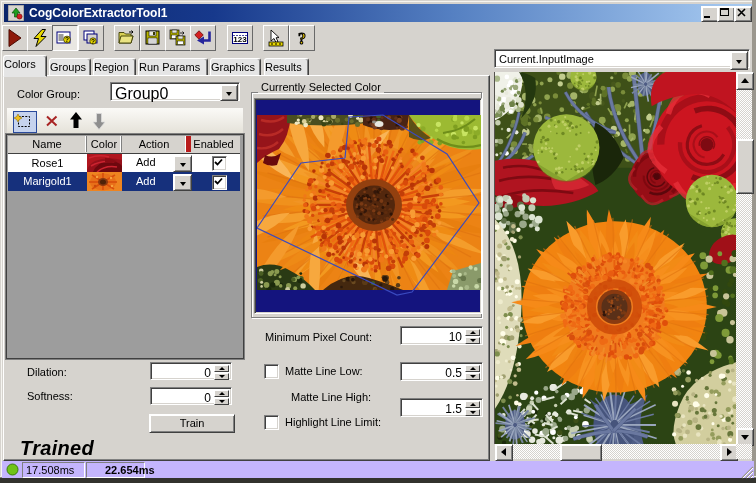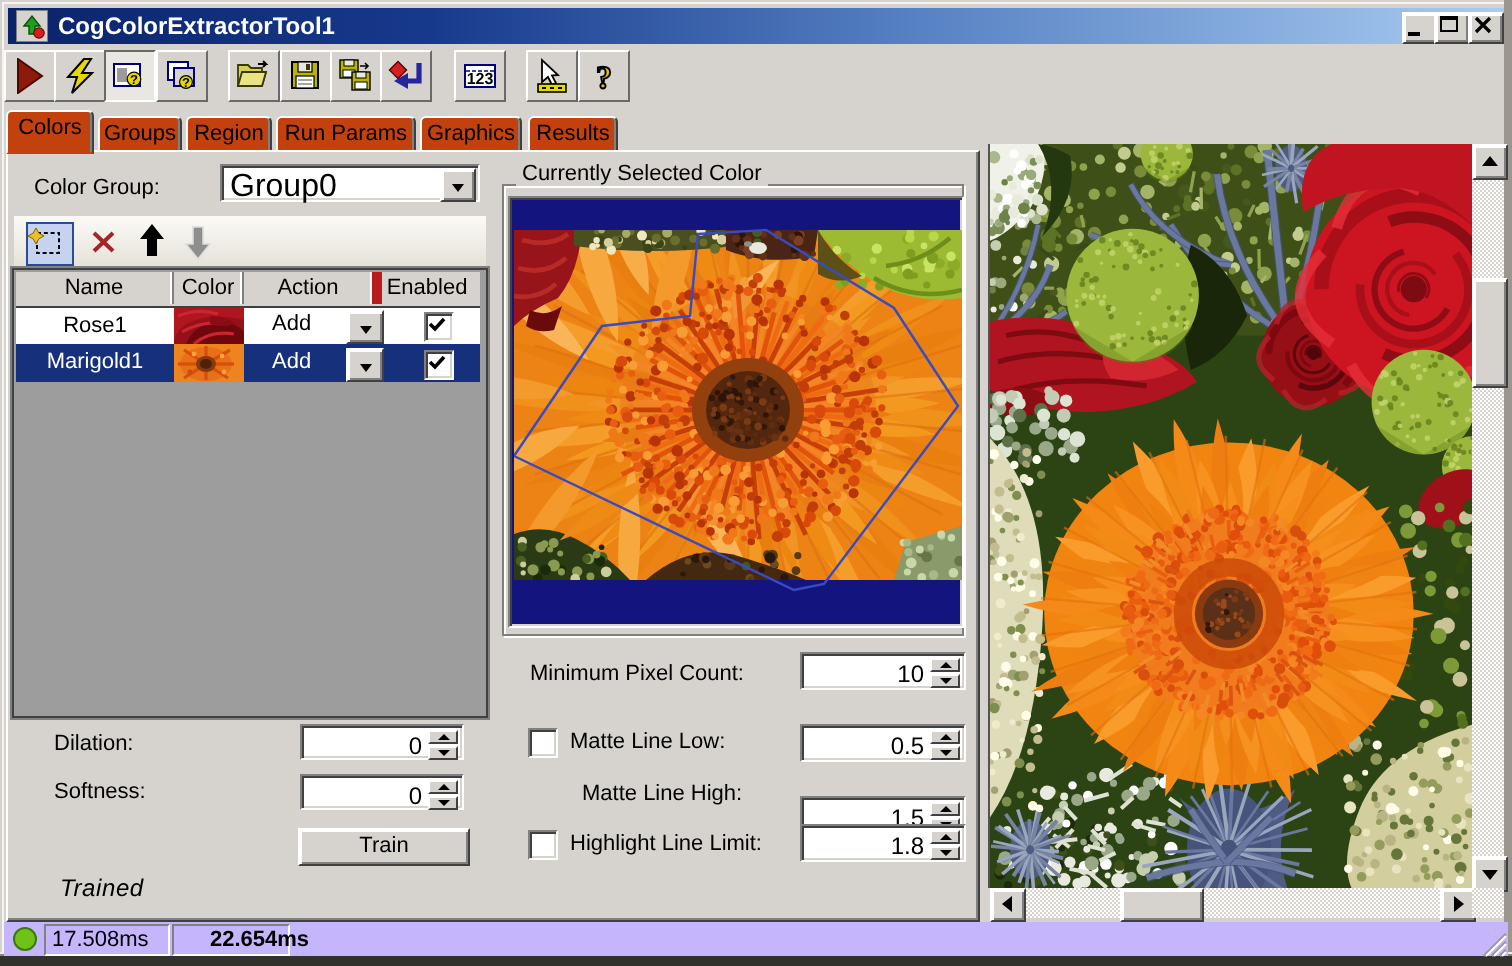--- a/index.html
+++ b/index.html
@@ -12,21 +12,21 @@
 
 #title{left:4px;top:4px;width:748px;height:18px;background:linear-gradient(90deg,#0A246A 0%,#17398C 28%,#5580C2 60%,#A9CCF2 100%);}
 #title .txt{position:absolute;left:25px;top:2px;color:#fff;font-weight:bold;font-size:12px;letter-spacing:0px;}
 .capbtn{position:absolute;top:2px;width:16px;height:14px;background:#D6D3CE;border:1px solid;border-color:#FFFFFF #404040 #404040 #FFFFFF;box-shadow:inset 1px 1px 0 #fff,inset -1px -1px 0 #808080;}
 
 .tbtn{position:absolute;top:25px;width:24px;height:24px;background:#D6D3CE;border:1px solid;border-color:#FFFFFF #696969 #696969 #FFFFFF;}
 .tbtn.pressed{border-color:#696969 #FFFFFF #FFFFFF #696969;background:#E9E7E2;}
 .check{background-color:#fff;background-image:linear-gradient(45deg,#D6D3CE 25%,transparent 25%,transparent 75%,#D6D3CE 75%),linear-gradient(45deg,#D6D3CE 25%,transparent 25%,transparent 75%,#D6D3CE 75%);background-size:2px 2px;background-position:0 0,1px 1px;}
 .tbtn svg{position:absolute;left:3px;top:3px;}
 
-.tab{position:absolute;top:58px;height:17px;background:#c2410c;border:1px solid;border-color:#FFFFFF #404040 transparent #FFFFFF;border-top-left-radius:3px;border-top-right-radius:3px;box-shadow:inset -1px 0 0 #808080;text-align:center;line-height:17px;}
+.tab{position:absolute;top:58px;height:17px;background:#e5e5e5;border:1px solid;border-color:#FFFFFF #404040 transparent #FFFFFF;border-top-left-radius:3px;border-top-right-radius:3px;box-shadow:inset -1px 0 0 #808080;line-height:17px;}
 .tab.sel{top:55px;height:20px;z-index:5;}
 #page{left:3px;top:75px;width:485px;height:384px;background:#D6D3CE;border:1px solid;border-color:#FFFFFF #404040 #404040 #fff;box-shadow:inset -1px -1px 0 #808080;}
 
 .edit{background:#fff;border:1px solid;border-color:#808080 #FFFFFF #FFFFFF #808080;box-shadow:inset 1px 1px 0 #404040,inset -1px -1px 0 #D6D3CE;}
 .num{position:absolute;background:#fff;border:1px solid;border-color:#808080 #FFFFFF #FFFFFF #808080;box-shadow:inset 1px 1px 0 #404040,inset -1px -1px 0 #D6D3CE;}
 .num .val{position:absolute;right:20px;top:3px;font-size:12px;}
 .spin{position:absolute;right:2px;top:2px;width:15px;}
 .spin .u,.spin .d{position:relative;width:15px;height:7px;background:#D6D3CE;border:1px solid;border-color:#FFFFFF #404040 #404040 #FFFFFF;box-sizing:border-box;margin-bottom:1px;}
 .tri-u{position:absolute;left:4px;top:1px;width:0;height:0;border-left:3px solid transparent;border-right:3px solid transparent;border-bottom:3px solid #000;}
 .tri-d{position:absolute;left:4px;top:1px;width:0;height:0;border-left:3px solid transparent;border-right:3px solid transparent;border-top:3px solid #000;}
@@ -250,21 +250,21 @@
     <div class="spin">
         <div class="u">
           <div class="tri-u"></div>
         </div>
         <div class="d">
           <div class="tri-d"></div>
         </div>
       </div>
     </div>
   <div class="abs btn" style="left:149px;top:414px;width:84px;height:17px;text-align:center;line-height:16px;">Train</div>
-  <div class="lbl" style="left:20px;top:437px;font-style:italic;font-size:12px;font-weight:normal;letter-spacing:0.3px;margin-left:10px;">Trained</div>
+  <div class="lbl" style="left:20px;top:437px;font-style:italic;font-size:20px;font-weight:bold;letter-spacing:0.3px;">Trained</div>
 
   <div class="abs" style="left:251px;top:92px;width:229px;height:224px;border:1px solid #808080;box-shadow:inset 1px 1px 0 #fff, 1px 1px 0 #fff;"></div>
   <div class="lbl" style="left:258px;top:81px;background:#D6D3CE;padding:0 3px;">Currently Selected Color</div>
   <div class="abs sk2" style="left:254px;top:98px;width:226px;height:214px;background:#14147E;">
 
     <svg class="abs" style="left:2px;top:16px;" width="224" height="175" viewBox="0 0 224 175" preserveAspectRatio="none">
 <rect width="224" height="175" fill="#EC8314"></rect>
 <path d="M157.0,91.8 Q194.7,103.0 241.9,95.6 Q195.7,84.1 157.0,91.8 Z" fill="#F0911C"></path>
 <path d="M155.7,99.4 Q189.7,116.8 236.8,119.2 Q194.6,99.9 155.7,99.4 Z" fill="#E87F0F"></path>
 <path d="M153.0,106.0 Q182.9,129.0 228.7,139.5 Q191.2,113.2 153.0,106.0 Z" fill="#F49D2B"></path>
@@ -1198,32 +1198,25 @@
         <div class="u">
           <div class="tri-u"></div>
         </div>
         <div class="d">
           <div class="tri-d"></div>
         </div>
       </div>
     </div>
   <div class="cb" style="left:264px;top:415px;"></div>
   <div class="lbl" style="left:285px;top:416px;">Highlight Line Limit:</div>
-  <div class="num" style="left:400px;top:412px;width:81px;height:17px;">
-      <div class="val">1.8</div>
-    <div class="spin">
-        <div class="u">
-          <div class="tri-u"></div>
-        </div>
-        <div class="d">
-          <div class="tri-d"></div>
-        </div>
-      </div>
-    </div>
 
+  <div class="abs edit" style="left:494px;top:49px;width:254px;height:17px;">
+    <div class="abs" style="left:4px;top:3px;">Current.InputImage</div>
+    <div class="ddbtn" style="right:1px;top:1px;width:16px;height:17px;"></div>
+  </div>
 
   <div class="abs" style="left:494px;top:72px;width:1px;height:372px;background:#55534E;"></div>
   <svg class="abs" style="left:495px;top:72px;" width="241" height="372" viewBox="0 0 240 369" preserveAspectRatio="none">
 <rect width="240" height="369" fill="#2C4414"></rect>
 <rect x="0" y="0" width="240" height="95" fill="#3E5018"></rect>
 <circle cx="74.9" cy="13.6" r="3.1" fill="#7A8C3A"></circle>
 <circle cx="166.9" cy="8.5" r="3.0" fill="#47581C"></circle>
 <circle cx="54.7" cy="7.7" r="2.5" fill="#A4B468"></circle>
 <circle cx="31.8" cy="38.2" r="3.6" fill="#7A8C3A"></circle>
 <circle cx="190.3" cy="56.8" r="3.0" fill="#7A8C3A"></circle>

